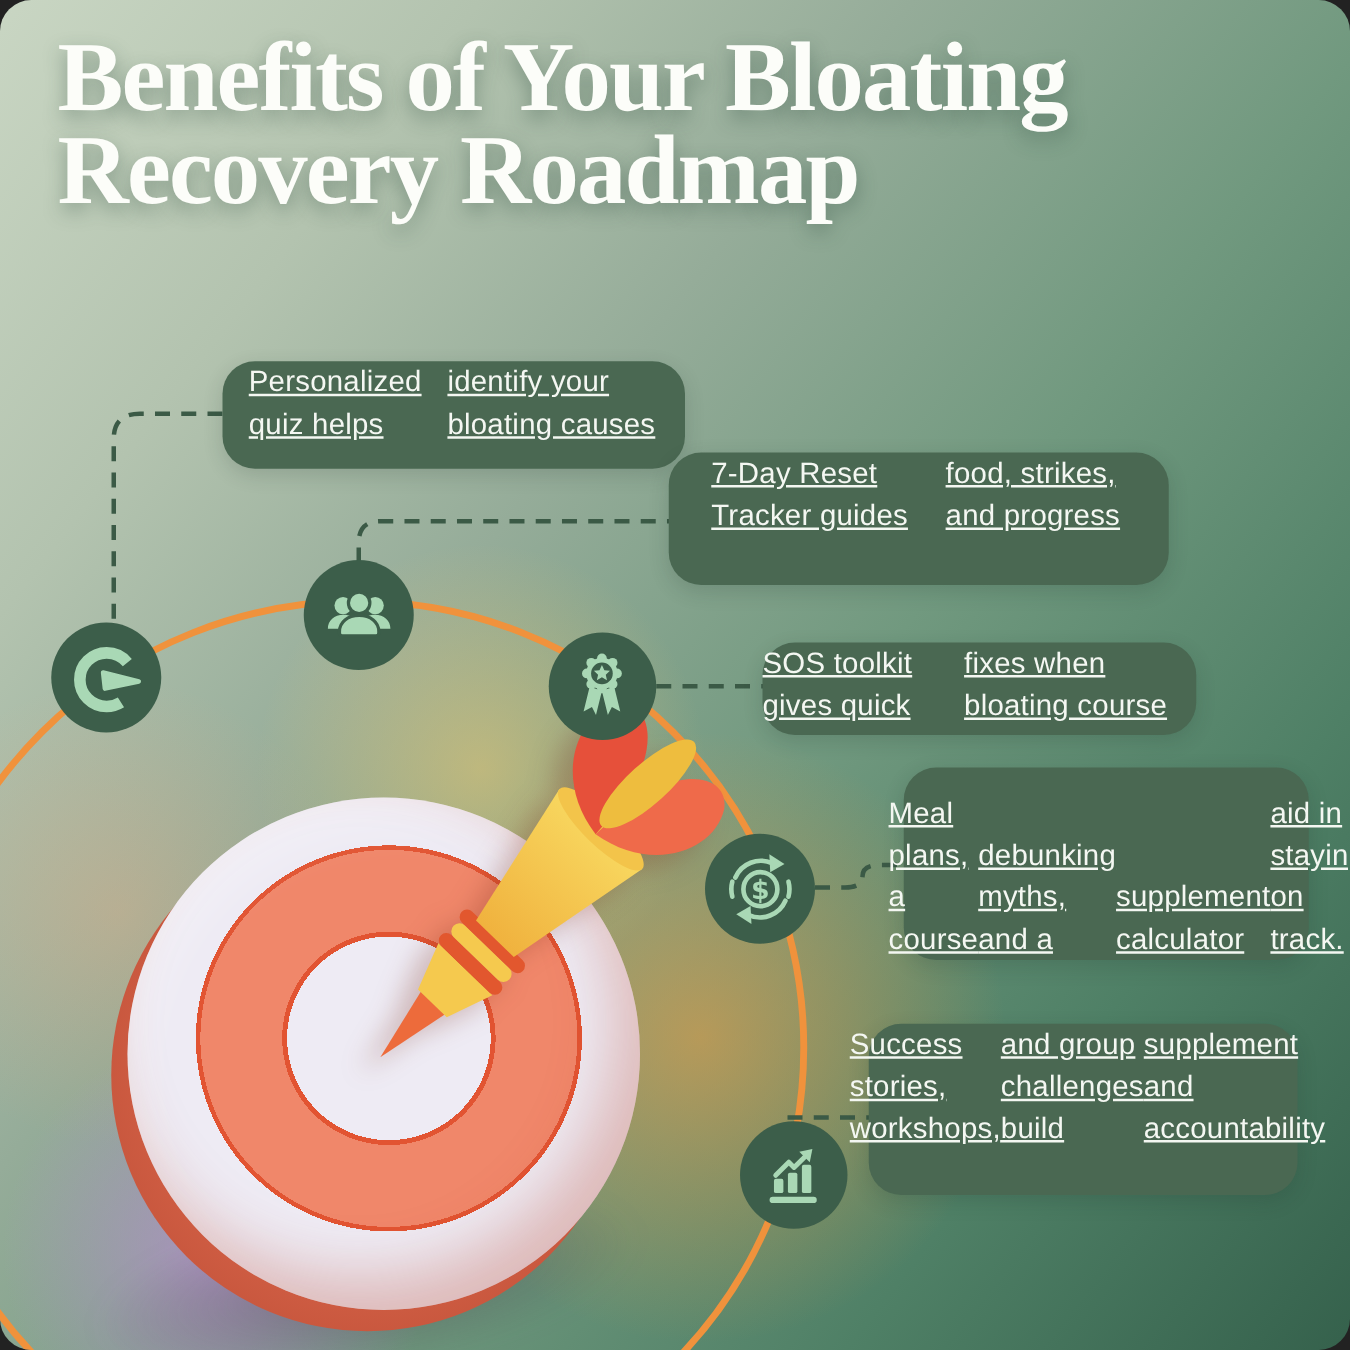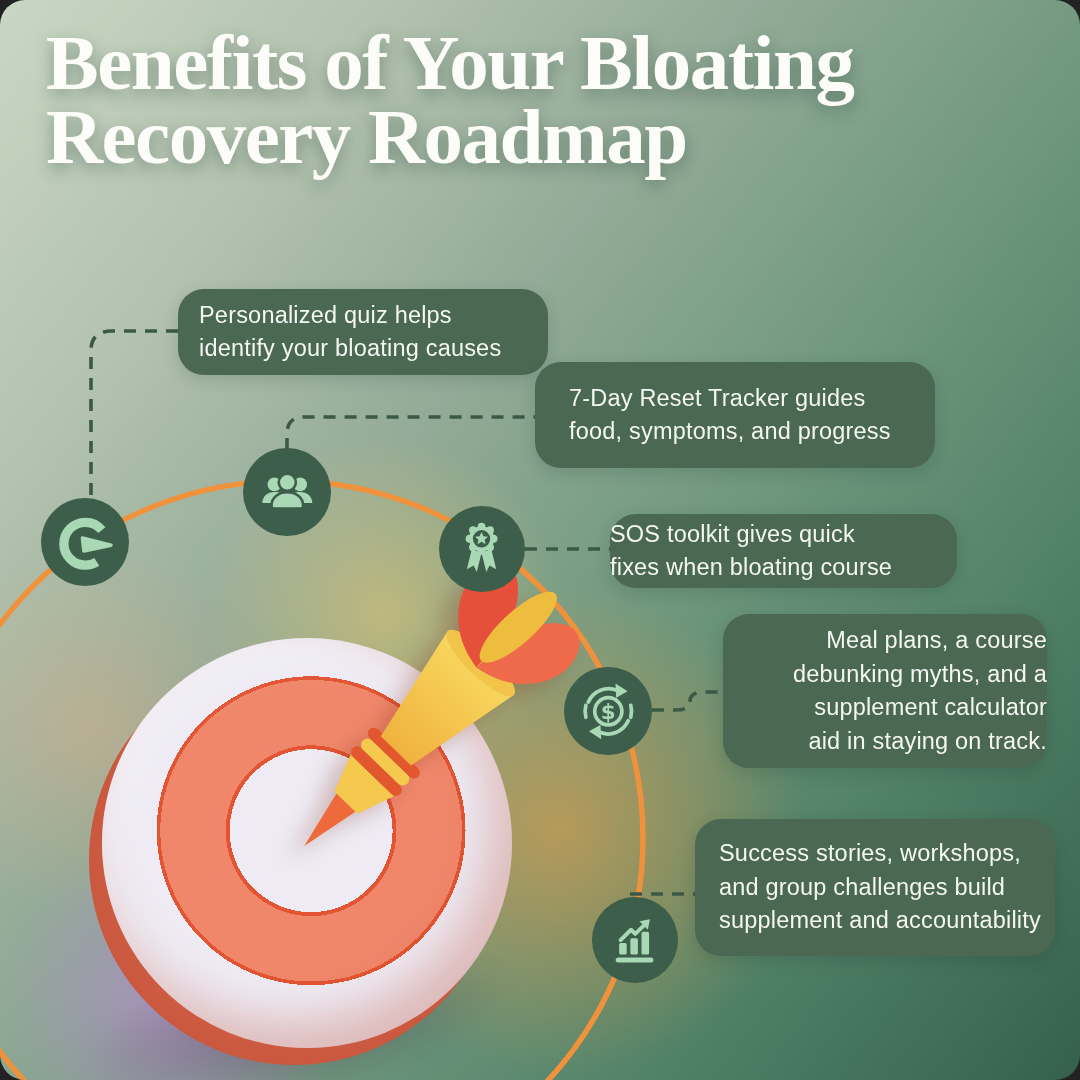--- a/index.html
+++ b/index.html
@@ -41,30 +41,31 @@
   }
   .target .ground-shadow{
     position:absolute;left:-34px;top:318px;width:450px;height:140px;border-radius:50%;
     background:radial-gradient(ellipse, rgba(70,45,70,.40), rgba(70,45,70,0) 70%);
     filter:blur(10px);transform:rotate(-10deg);
   }
   .dart{position:absolute;left:0;top:0;z-index:3;pointer-events:none;
         filter:drop-shadow(-16px 12px 10px rgba(120,40,20,.25));}
   
   .card{
-    position:absolute;display:flex;flex-direction:column;justify-content:center;
+    position:absolute;display:flex;flex-direction:row;justify-content:center;
     background:#4a6852;border-radius:26px;color:#f4f7f2;z-index:4;
     font-size:23.5px;line-height:33.5px;letter-spacing:.2px;
     box-shadow:0 5px 16px rgba(25,45,35,.16);
+    text-decoration:underline;
   }
   .b1{left:178px;top:289px;width:349px;height:86px;padding-left:21px;}
   .b2{left:535px;top:362px;width:366px;height:106px;padding-left:34px;}
   .b3{left:610px;top:486px;width:347px;height:74px;margin-top:28px;}
   .b4{left:723px;top:614px;width:291px;height:154px;padding-left:33px;align-items:flex-end;}
-  .b5{left:695px;top:819px;width:336px;height:137px;padding-left:24px;}
+  .b5{left:695px;top:819px;width:336px;height:137px;padding-left:7px;}
   
   .badge{
     position:absolute;border-radius:50%;background:#3c5e4a;z-index:5;
     display:flex;align-items:center;justify-content:center;
   }
   .i1{left:41px; top:498px;width:88px;height:88px;}
   .i2{left:243px;top:448px;width:88px;height:88px;}
   .i3{left:439px;top:506px;width:86px;height:86px;}
   .i4{left:564px;top:667px;width:88px;height:88px;}
   .i5{left:592px;top:897px;width:86px;height:86px;}
@@ -117,21 +118,21 @@
       <ellipse cx="2" cy="-302" rx="16" ry="50" fill="#eebd3e" transform="rotate(4 2 -302)"></ellipse>
     </g>
   </svg>
 
   <div class="card b1">
     <div>Personalized quiz helps</div>
     <div>identify your bloating causes</div>
   </div>
   <div class="card b2">
     <div>7-Day Reset Tracker guides</div>
-    <div>food, symptoms, and progress</div>
+    <div>food, strikes, and progress</div>
   </div>
   <div class="card b3">
     <div>SOS toolkit gives quick</div>
     <div>fixes when bloating course</div>
   </div>
   <div class="card b4">
     <div>Meal plans, a course</div>
     <div>debunking myths, and a</div>
     <div>supplement calculator</div>
     <div>aid in staying on track.</div>

